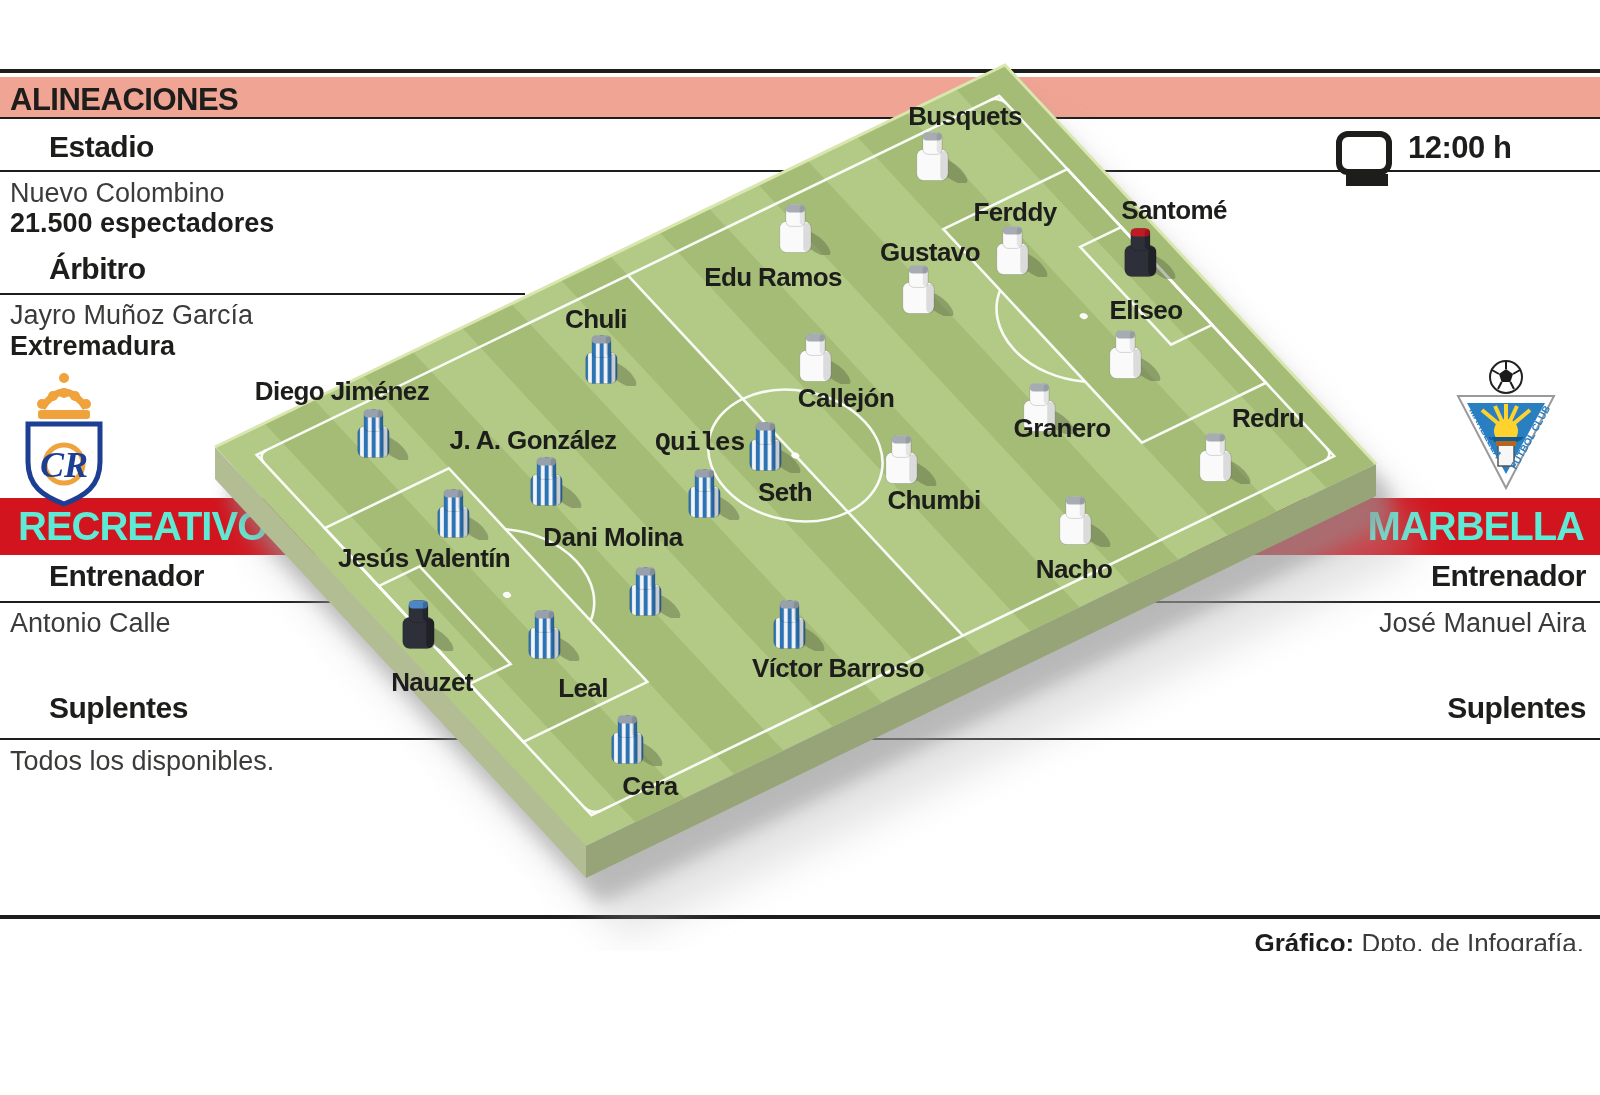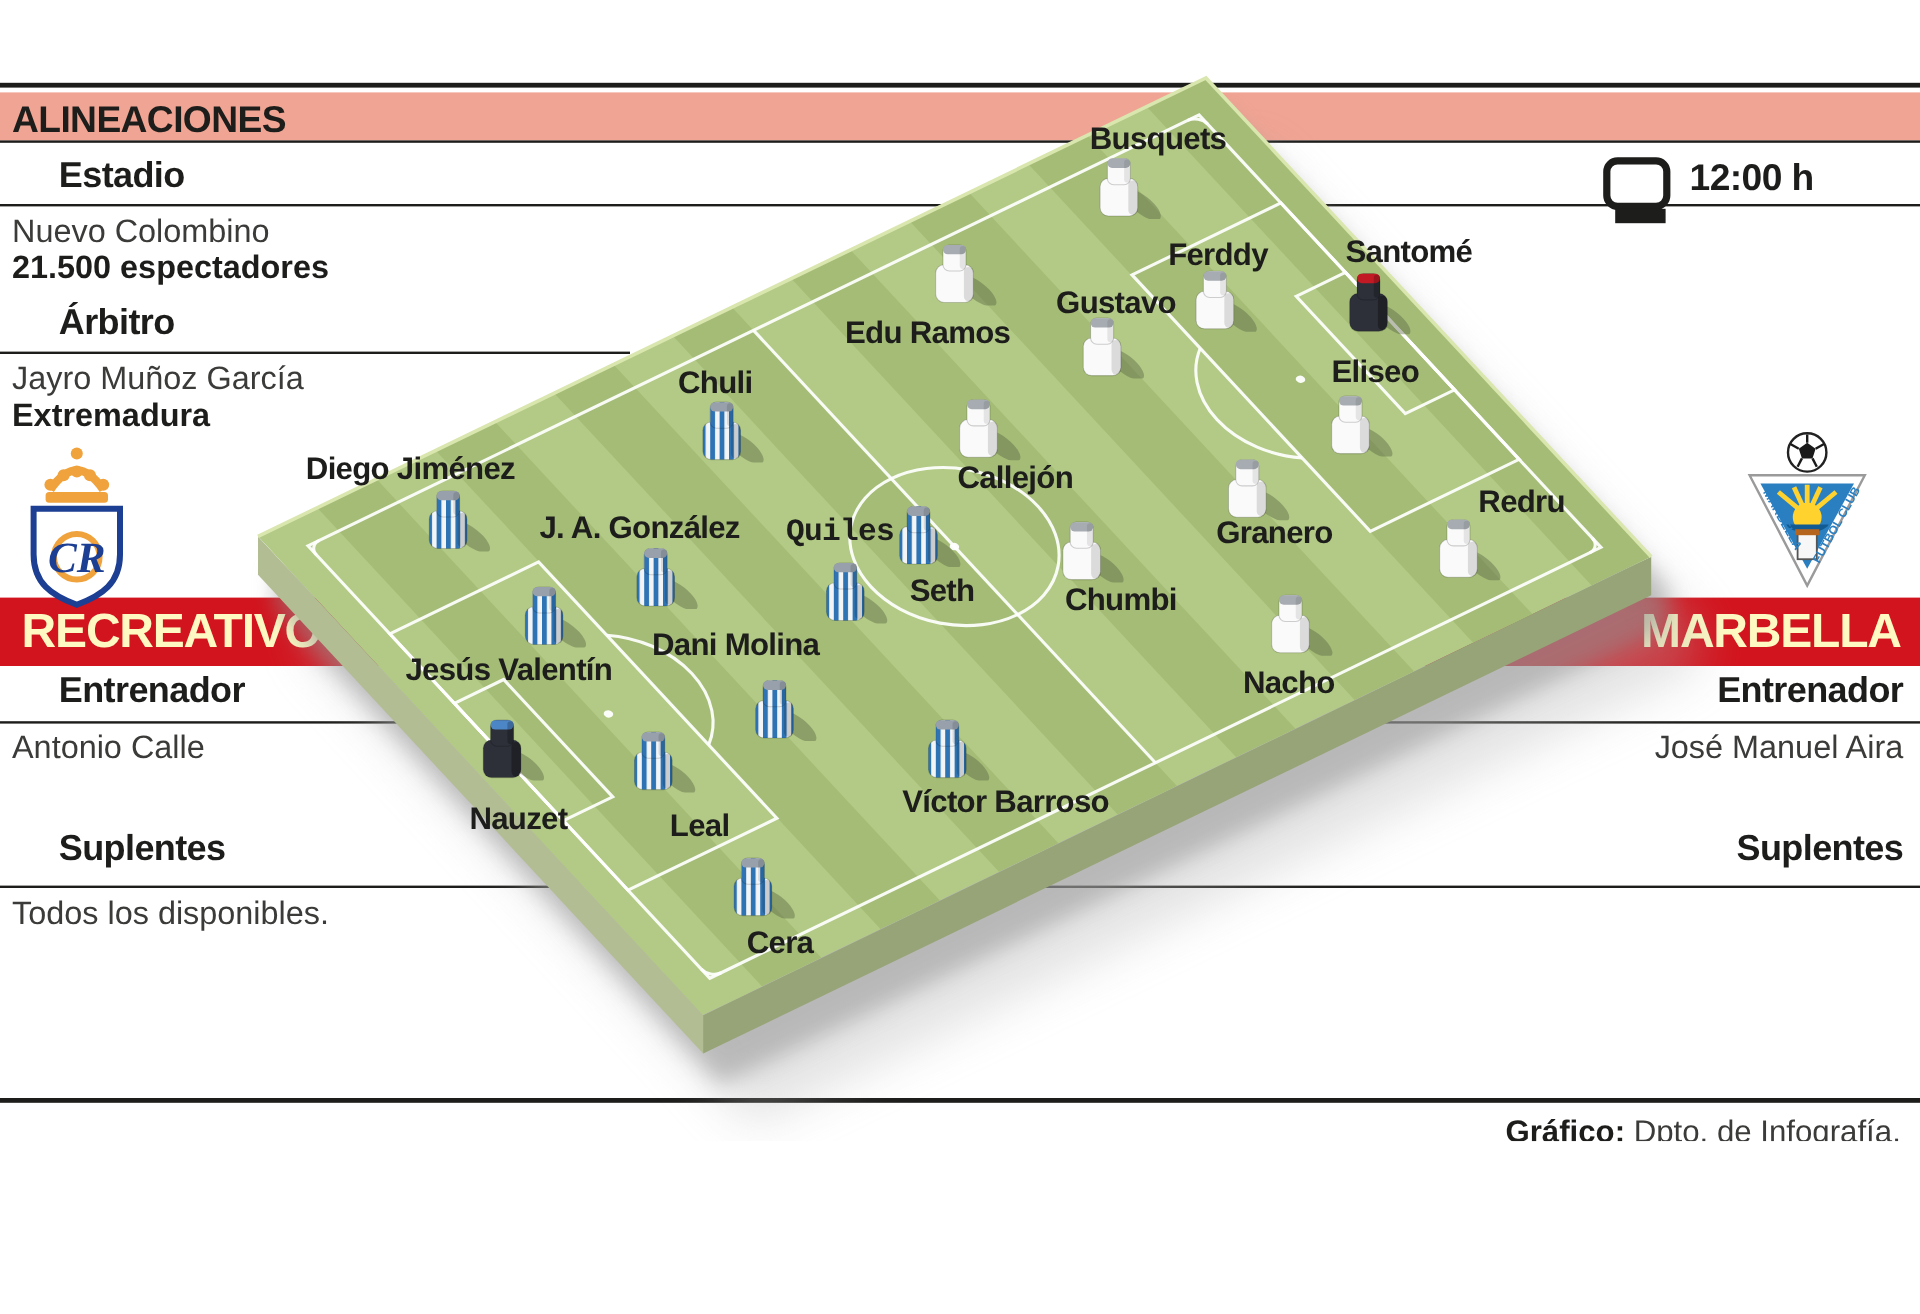--- a/index.html
+++ b/index.html
@@ -6,21 +6,21 @@
   .stage{position:relative;width:1600px;height:951px;overflow:hidden;background:#fff;
          font-family:"Liberation Sans",sans-serif;color:var(--ink,#1d1d1b);}
   .hline{position:absolute;background:var(--ink,#1d1d1b);z-index:10;}
   .band{position:absolute;background:var(--salmon,#f0a493);z-index:9;}
   .h-main{position:absolute;font-weight:bold;font-size:31px;letter-spacing:-0.5px;z-index:11;}
   .h-sec{position:absolute;font-weight:bold;font-size:30px;letter-spacing:-0.5px;z-index:10;margin-left:39px;}
   .t-body{position:absolute;font-size:27px;line-height:31px;color:var(--ink-soft,#3b3b39);z-index:10;}
   .t-bold{font-weight:bold;color:var(--ink,#1d1d1b);}
   .banner{position:absolute;top:498px;height:57px;background:var(--banner-red,#d2141e);
           display:flex;align-items:center;z-index:8;}
-  .banner .bn-text{color:#fef9c3;font-weight:bold;font-size:40px;letter-spacing:-1px;white-space:nowrap;}
+  .banner .bn-text{color:#5eead4;font-weight:bold;font-size:40px;letter-spacing:-1px;white-space:nowrap;}
   .right-al{text-align:right;}
   .tv{position:absolute;left:1336px;top:131px;width:44px;height:32px;background:#fff;
       border:6px solid var(--ink,#1d1d1b);border-radius:12px;z-index:12;}
   .tv-base{position:absolute;left:1346px;top:174px;width:42px;height:12px;background:var(--ink,#1d1d1b);z-index:12;}
   .pitch-svg{position:absolute;left:0;top:0;z-index:20;pointer-events:none;}
   .players-layer{position:absolute;left:0;top:0;width:100%;height:100%;z-index:30;pointer-events:none;}
   .player-fig{position:absolute;transform:translate(-50%,-50%);z-index:30;}
   .player-label{position:absolute;transform:translate(-50%,-50%);font-weight:bold;font-size:26px;
                 letter-spacing:-0.6px;white-space:nowrap;color:var(--ink,#1d1d1b);z-index:40;}
   .subs-lines{white-space:pre-line;}
@@ -343,21 +343,21 @@
         </svg></div>
       <div class="player-label" style="left: 930px; top: 252px;">Gustavo</div>
       <div class="player-fig" style="left: 1049px; top: 410px;"><svg width="54" height="52" viewBox="0 0 62 58">
           <ellipse cx="42" cy="45" rx="22" ry="8.5" transform="rotate(38 42 45)" fill="rgba(88,100,66,0.42)"></ellipse>
           <rect x="2" y="20" width="36" height="36" rx="8" fill="#fafafa" stroke="rgba(0,0,0,0.18)" stroke-width="1"></rect>
           <rect x="9" y="1" width="22" height="25" rx="6" fill="#fafafa" stroke="rgba(0,0,0,0.18)" stroke-width="1"></rect>
           <rect x="9" y="1" width="22" height="9" rx="4.5" fill="#a7acb2"></rect>
           <rect x="29" y="22" width="9" height="33" rx="4.5" fill="rgba(0,0,0,0.12)"></rect>
           <rect x="25" y="2" width="6" height="22" rx="3" fill="rgba(0,0,0,0.12)" opacity="0.7"></rect>
         </svg></div>
-      <div class="player-label" style="left: 1062px; top: 444px; text-align: right;">Granero</div>
+      <div class="player-label" style="left: 1062px; top: 428px; text-align: right;">Granero</div>
       <div class="player-fig" style="left: 1085px; top: 523px;"><svg width="54" height="52" viewBox="0 0 62 58">
           <ellipse cx="42" cy="45" rx="22" ry="8.5" transform="rotate(38 42 45)" fill="rgba(88,100,66,0.42)"></ellipse>
           <rect x="2" y="20" width="36" height="36" rx="8" fill="#fafafa" stroke="rgba(0,0,0,0.18)" stroke-width="1"></rect>
           <rect x="9" y="1" width="22" height="25" rx="6" fill="#fafafa" stroke="rgba(0,0,0,0.18)" stroke-width="1"></rect>
           <rect x="9" y="1" width="22" height="9" rx="4.5" fill="#a7acb2"></rect>
           <rect x="29" y="22" width="9" height="33" rx="4.5" fill="rgba(0,0,0,0.12)"></rect>
           <rect x="25" y="2" width="6" height="22" rx="3" fill="rgba(0,0,0,0.12)" opacity="0.7"></rect>
         </svg></div>
       <div class="player-label" style="left: 1074px; top: 569px;">Nacho</div>
       <div class="player-fig" style="left: 825px; top: 360px;"><svg width="54" height="52" viewBox="0 0 62 58">

